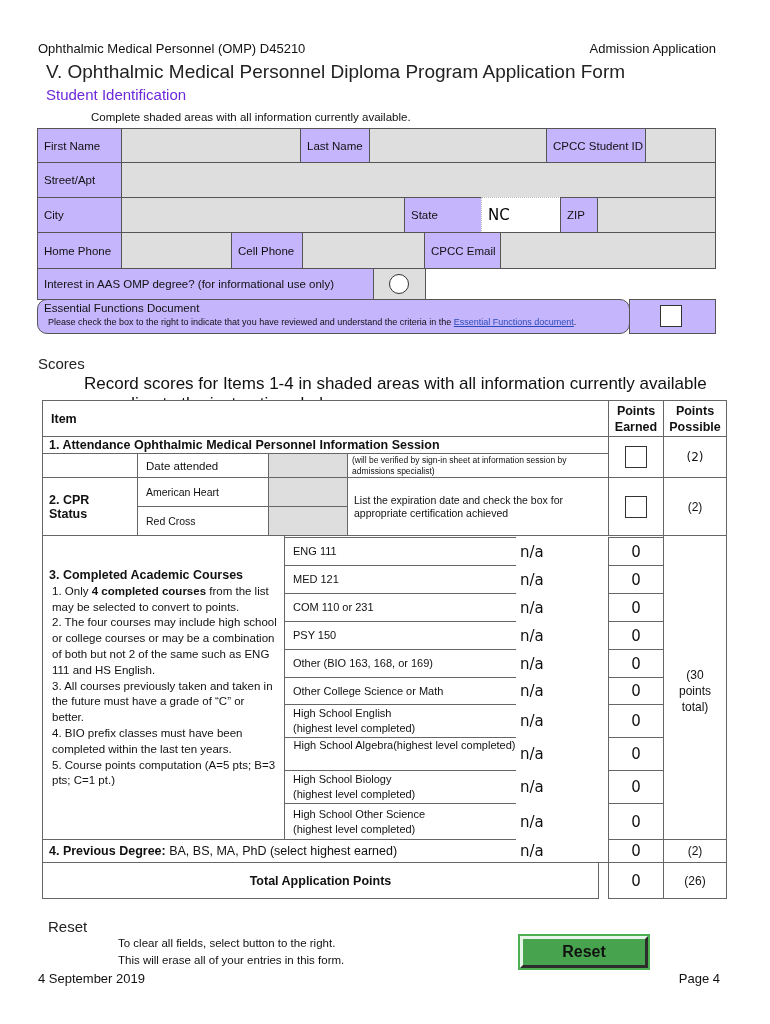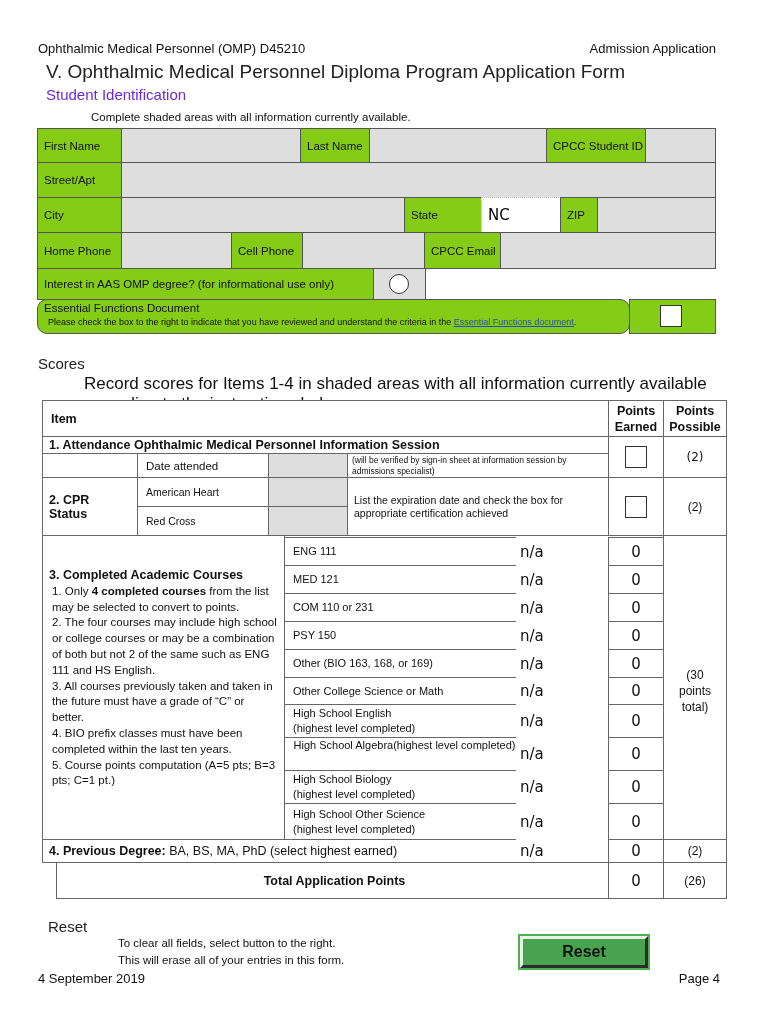--- a/index.html
+++ b/index.html
@@ -7,21 +7,21 @@
          font-family:"Liberation Sans", sans-serif; color:#111; }
   .abs { position:absolute; }
   .hdr-left { left:38px; top:41px; font-size:13px; }
   .hdr-right { right:54px; top:41px; font-size:13px; }
   .title { left:46px; top:61px; font-size:19px; color:#222; }
   .subtitle { left:46px; top:86px; font-size:15px; color:#6d28d9; }
   .instr { left:91px; top:111px; font-size:11.5px; }
 
   
   .cell { position:absolute; box-sizing:border-box; border:1px solid #555; font-size:11.5px;
-          display:flex; align-items:center; padding-left:6px; background:#84cc16; }
+          display:flex; align-items:center; padding-left:6px; background:#c4b5fd; }
   .shade { background:#dedede; }
   input.fld { position:absolute; box-sizing:border-box; border:1px solid #555; background:#dedede;
               font-family:"Liberation Sans", sans-serif; font-size:14px; padding:0 6px; margin:0; outline:none; }
   input.fld.white { background:#fff; }
   .radio { position:absolute; width:20px; height:20px; border:1.5px solid #333; border-radius:50%;
            background:#fff; box-sizing:border-box; cursor:pointer; }
   .chk { position:absolute; width:22px; height:22px; border:1.5px solid #333; background:#fff;
          box-sizing:border-box; cursor:pointer; }
   .link { color:#2b4bb8; text-decoration:underline; cursor:pointer; }
 
@@ -209,21 +209,21 @@
   </div>
 
   <div class="tcell vcenter" style="left:42px;top:839px;width:475px;height:24px;padding-left:6px;font-size:12.5px;">
     <b>4. Previous Degree:</b>
       <span style="white-space:pre;"> BA, BS, MA, PhD (select highest earned)</span>
   </div>
   <div class="tcell vcenter val" style="left:516px;top:839px;width:93px;height:24px;border-color:#fff;border-bottom-color:#666;padding-left:3px;">n/a</div>
   <div class="tcell center pts" style="left:608px;top:839px;width:56px;height:24px;">0</div>
   <div class="tcell center" style="left:663px;top:839px;width:64px;height:24px;font-size:12px;">(2)</div>
 
-  <div class="tcell center bold" style="left:42px;top:862px;width:557px;height:37px;font-size:12.5px;margin-left:14px;">Total Application Points</div>
+  <div class="tcell center bold" style="left:42px;top:862px;width:557px;height:37px;font-size:12.5px;">Total Application Points</div>
   <div class="tcell center pts" style="left:608px;top:862px;width:56px;height:37px;">0</div>
   <div class="tcell center" style="left:663px;top:862px;width:64px;height:37px;font-size:12px;">(26)</div>
 </div>
 
 <div class="abs reset-h">Reset</div>
 <div class="abs reset-instr1">To clear all fields, select button to the right.</div>
 <div class="abs reset-instr2">This will erase all of your entries in this form.</div>
 <div class="reset-btn">Reset</div>
 
 <div class="abs footer-left">4 September 2019</div>

